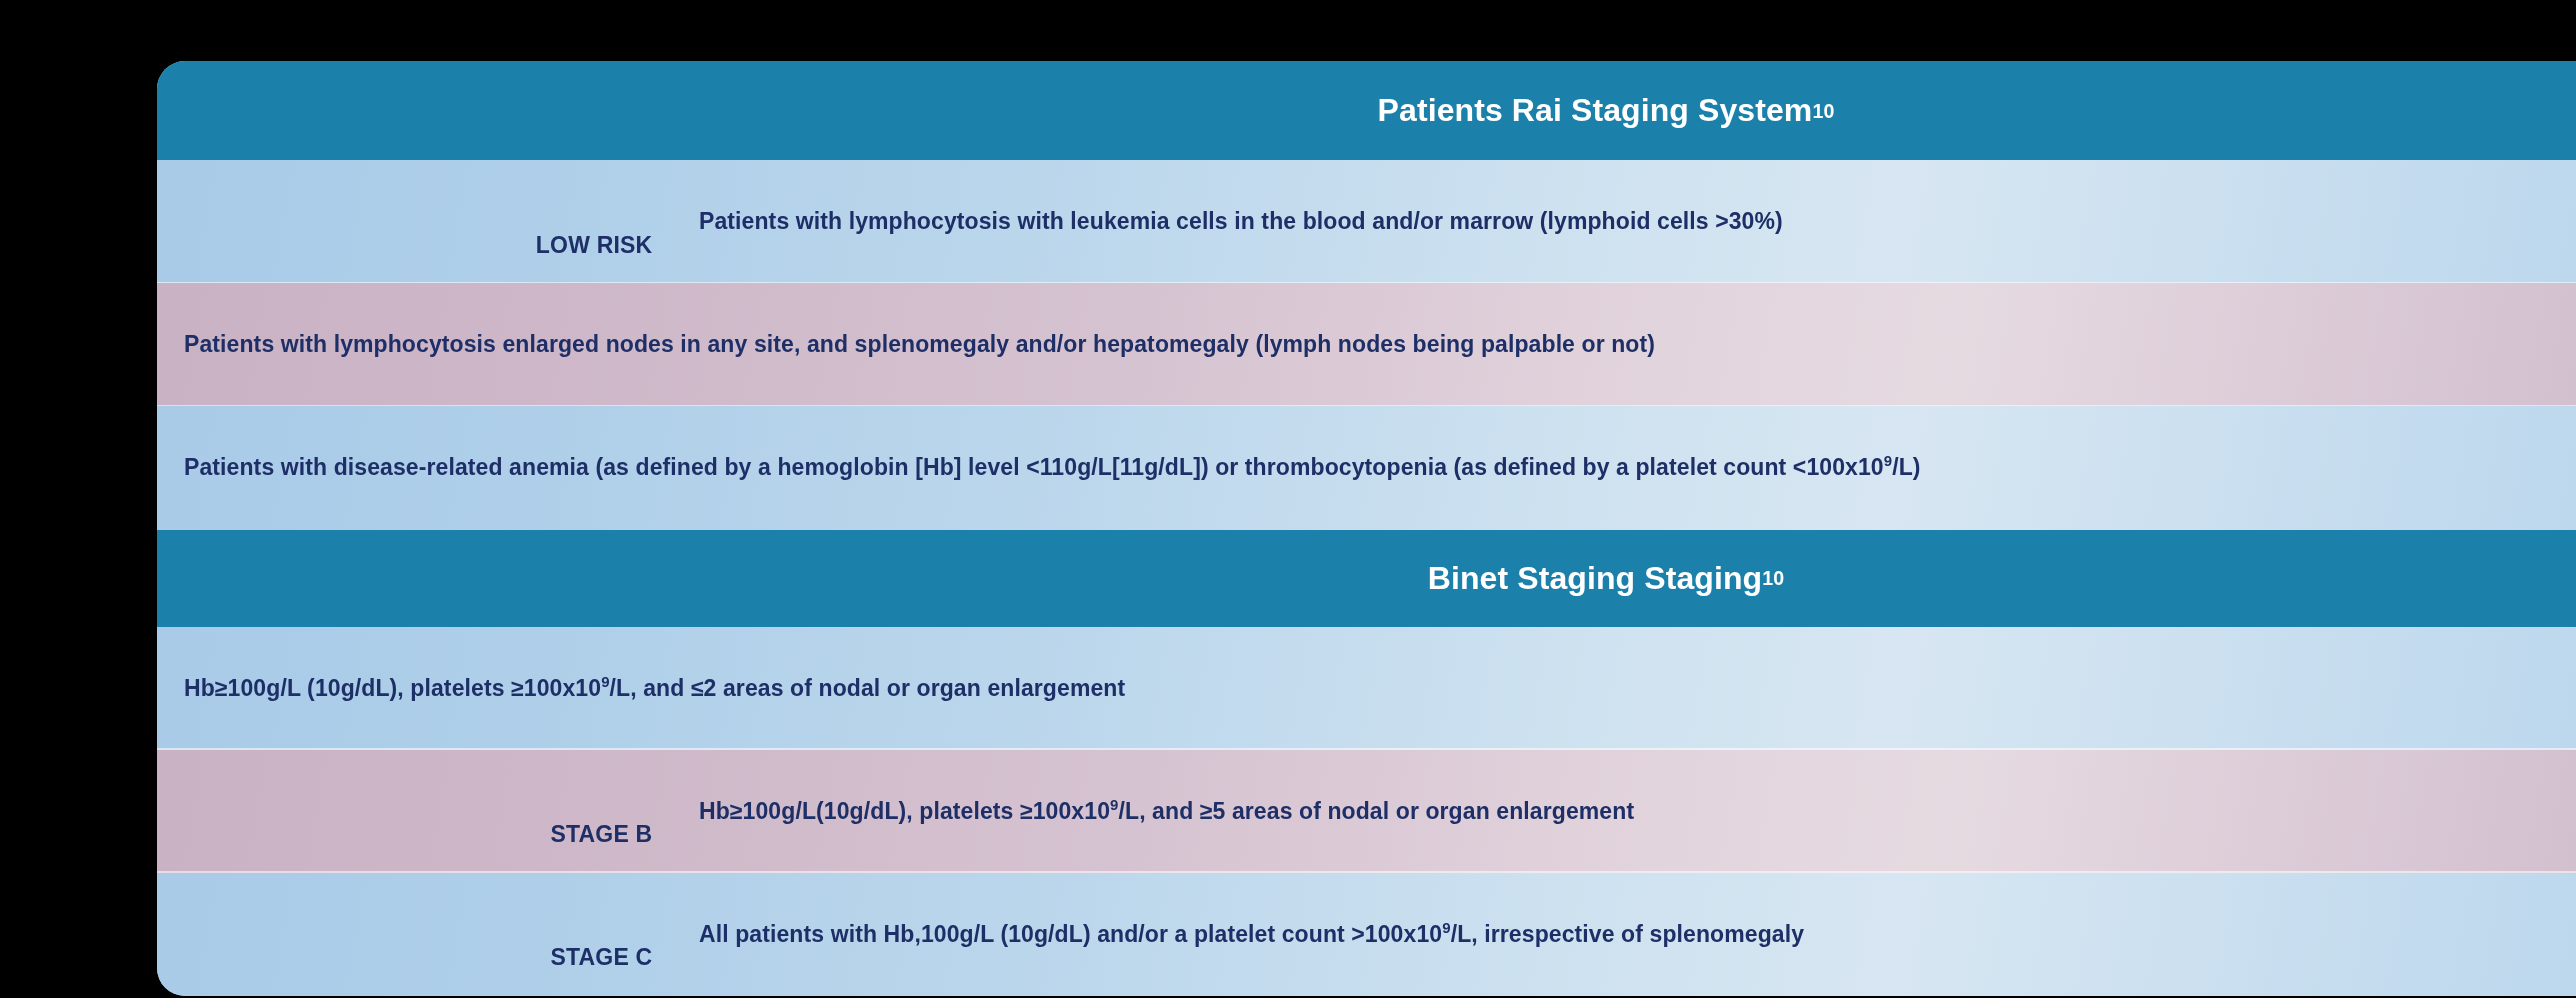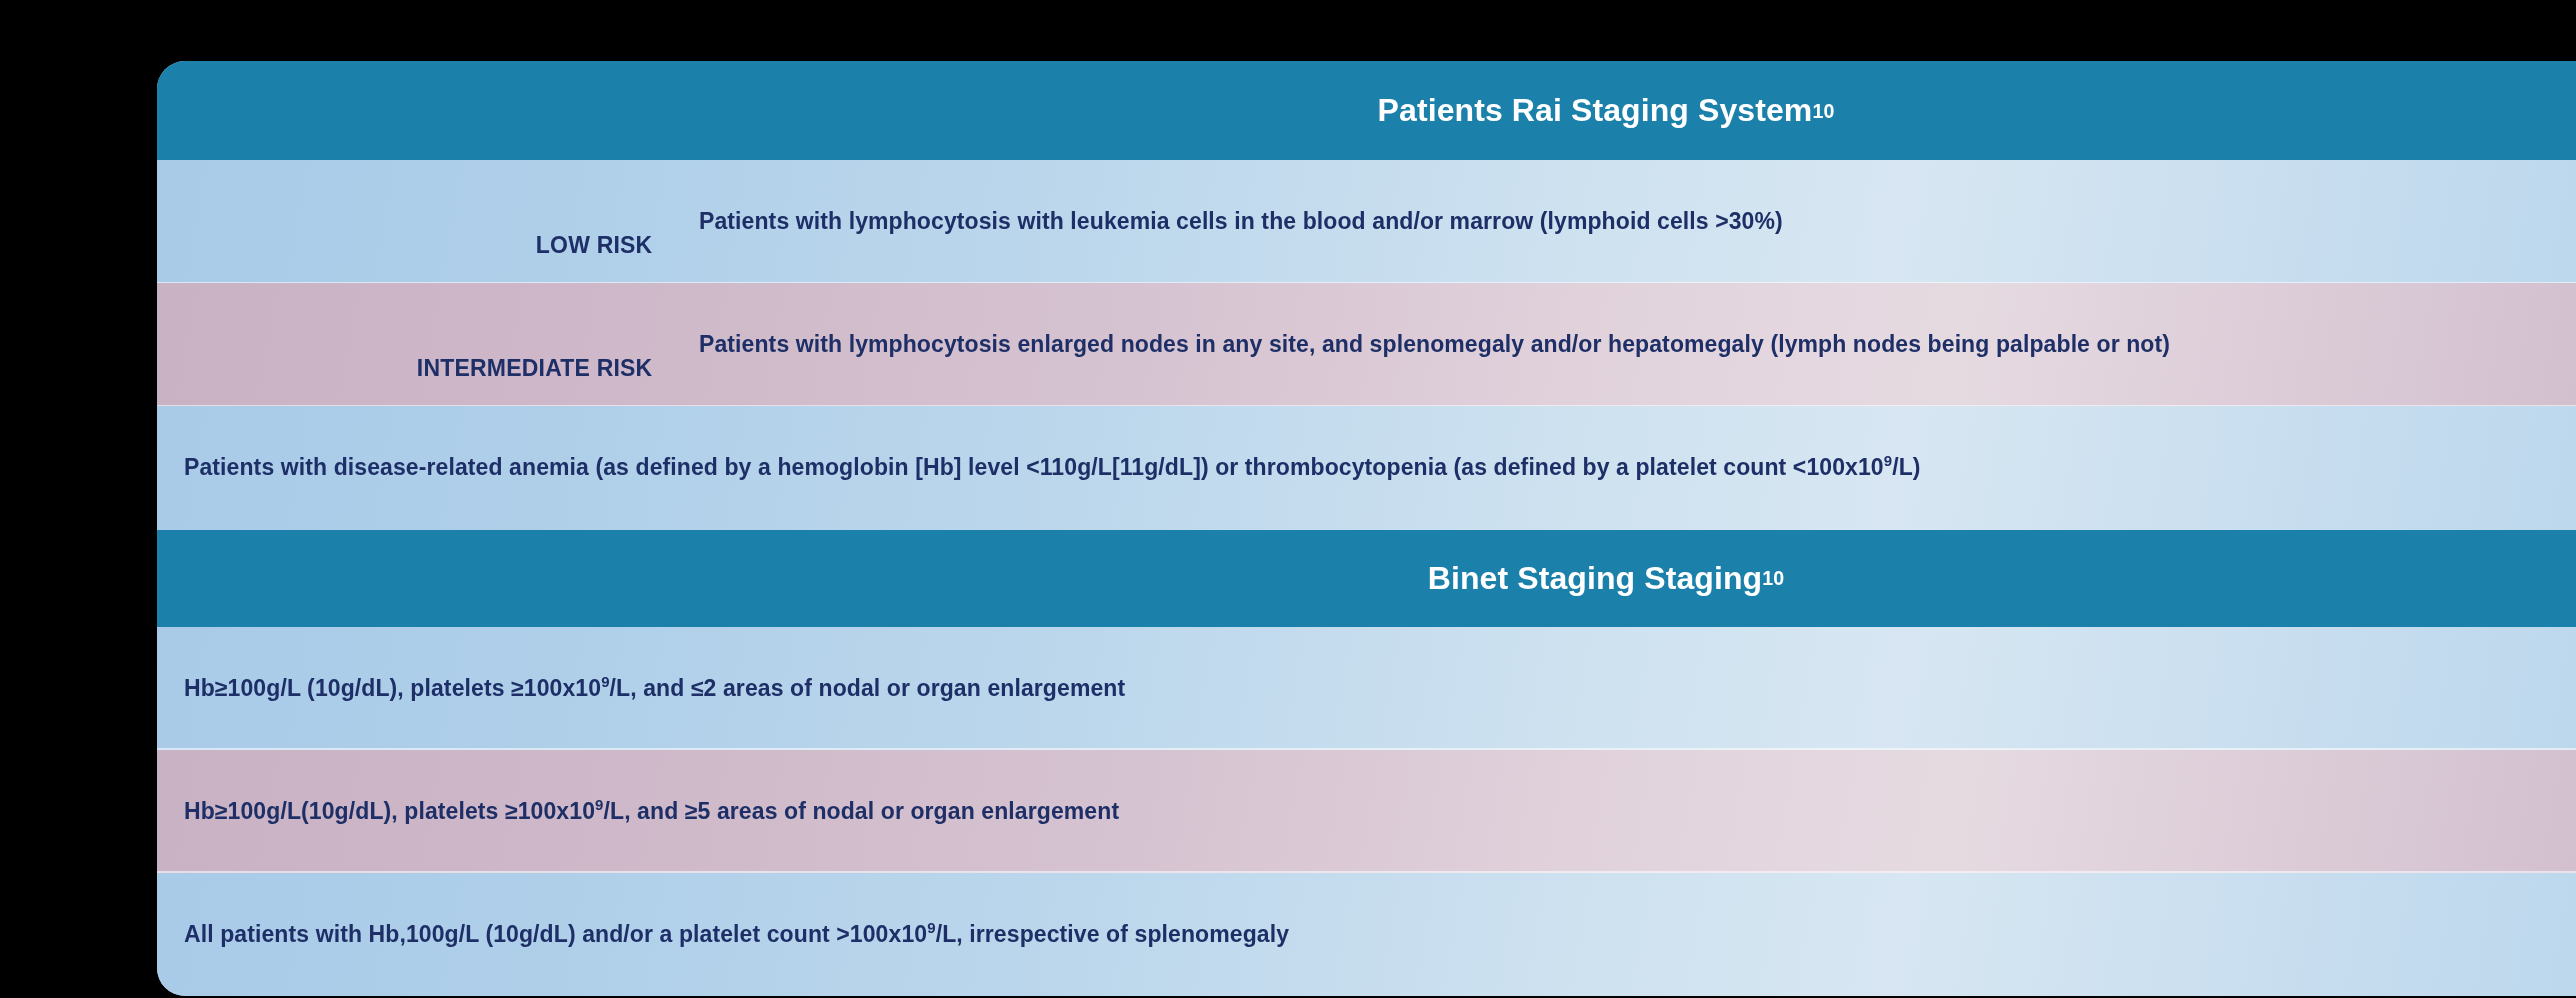--- a/index.html
+++ b/index.html
@@ -140,43 +140,44 @@
         <span class="sup">10</span>
     </div>
 
     <div class="row blue">
       <div class="row-label">LOW RISK</div>
       <div class="row-text"><span>Patients with lymphocytosis with leukemia cells in the blood and/or marrow (lymphoid cells &gt;30%)</span></div>
       <div class="row-sep"></div>
     </div>
 
     <div class="row pink">
-      <div class="row-label">INTERMEDIATE RISK</div>
       <div class="row-text"><span>Patients with lymphocytosis enlarged nodes in any site, and splenomegaly and/or hepatomegaly (lymph nodes being palpable or not)</span></div>
       <div class="row-sep"></div>
     </div>
 
     <div class="row blue">
       <div class="row-text"><span>Patients with disease-related anemia (as defined by a hemoglobin [Hb] level &lt;110g/L[11g/dL]) or thrombocytopenia (as defined by a platelet count &lt;100x10</span><span class="sup">9</span><span>/L)</span></div>
     </div>
 
     <div class="band-header second">
       <span>Binet Staging Staging</span>
         <span class="sup">10</span>
     </div>
 
     <div class="row blue">
       <div class="row-text"><span>Hb≥100g/L (10g/dL), platelets ≥100x10</span><span class="sup">9</span><span>/L,  and ≤2 areas of nodal or organ enlargement</span></div>
       <div class="row-sep"></div>
     </div>
 
     <div class="row pink">
+      <div class="row-label">STAGE B</div>
       <div class="row-text"><span>Hb≥100g/L(10g/dL), platelets ≥100x10</span><span class="sup">9</span><span>/L, and ≥5 areas of nodal or organ enlargement</span></div>
       <div class="row-sep"></div>
     </div>
 
     <div class="row blue">
+      <div class="row-label">STAGE C</div>
       <div class="row-text"><span>All patients with Hb,100g/L (10g/dL) and/or a platelet count &gt;100x10</span><span class="sup">9</span><span>/L, irrespective of splenomegaly</span></div>
     </div>
 
   </div>
 </div>
 
 
 </body></html>

